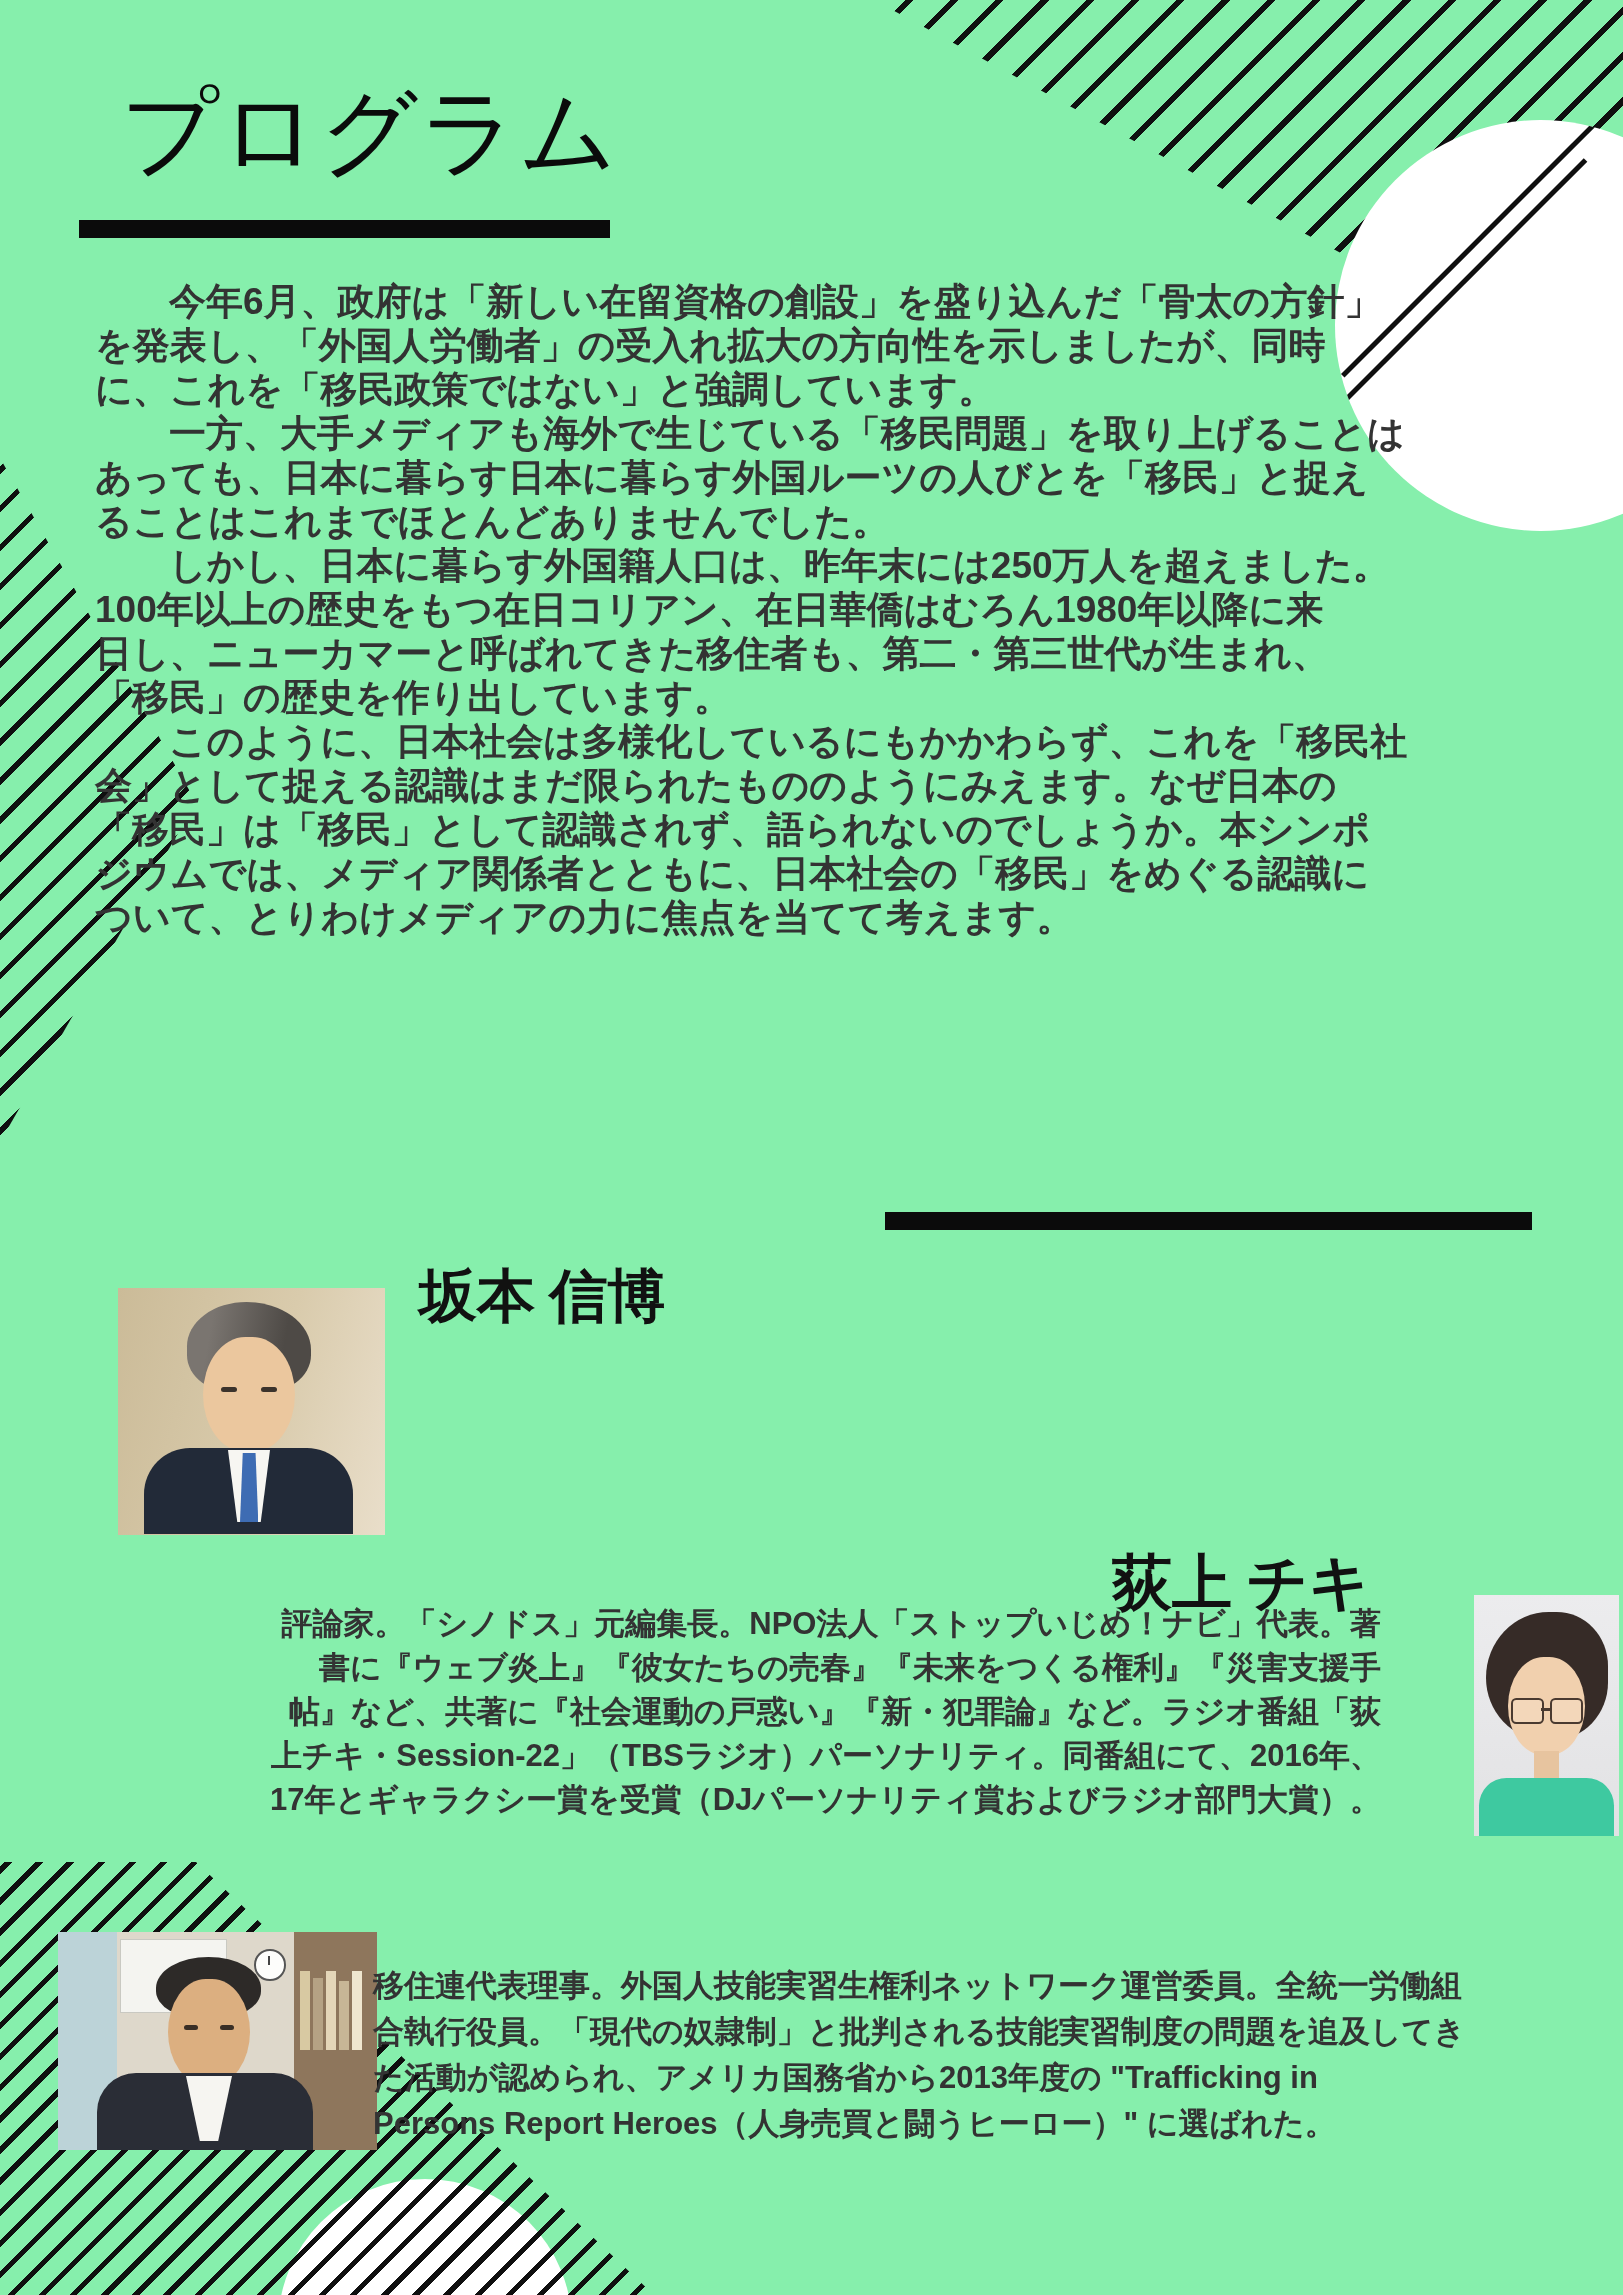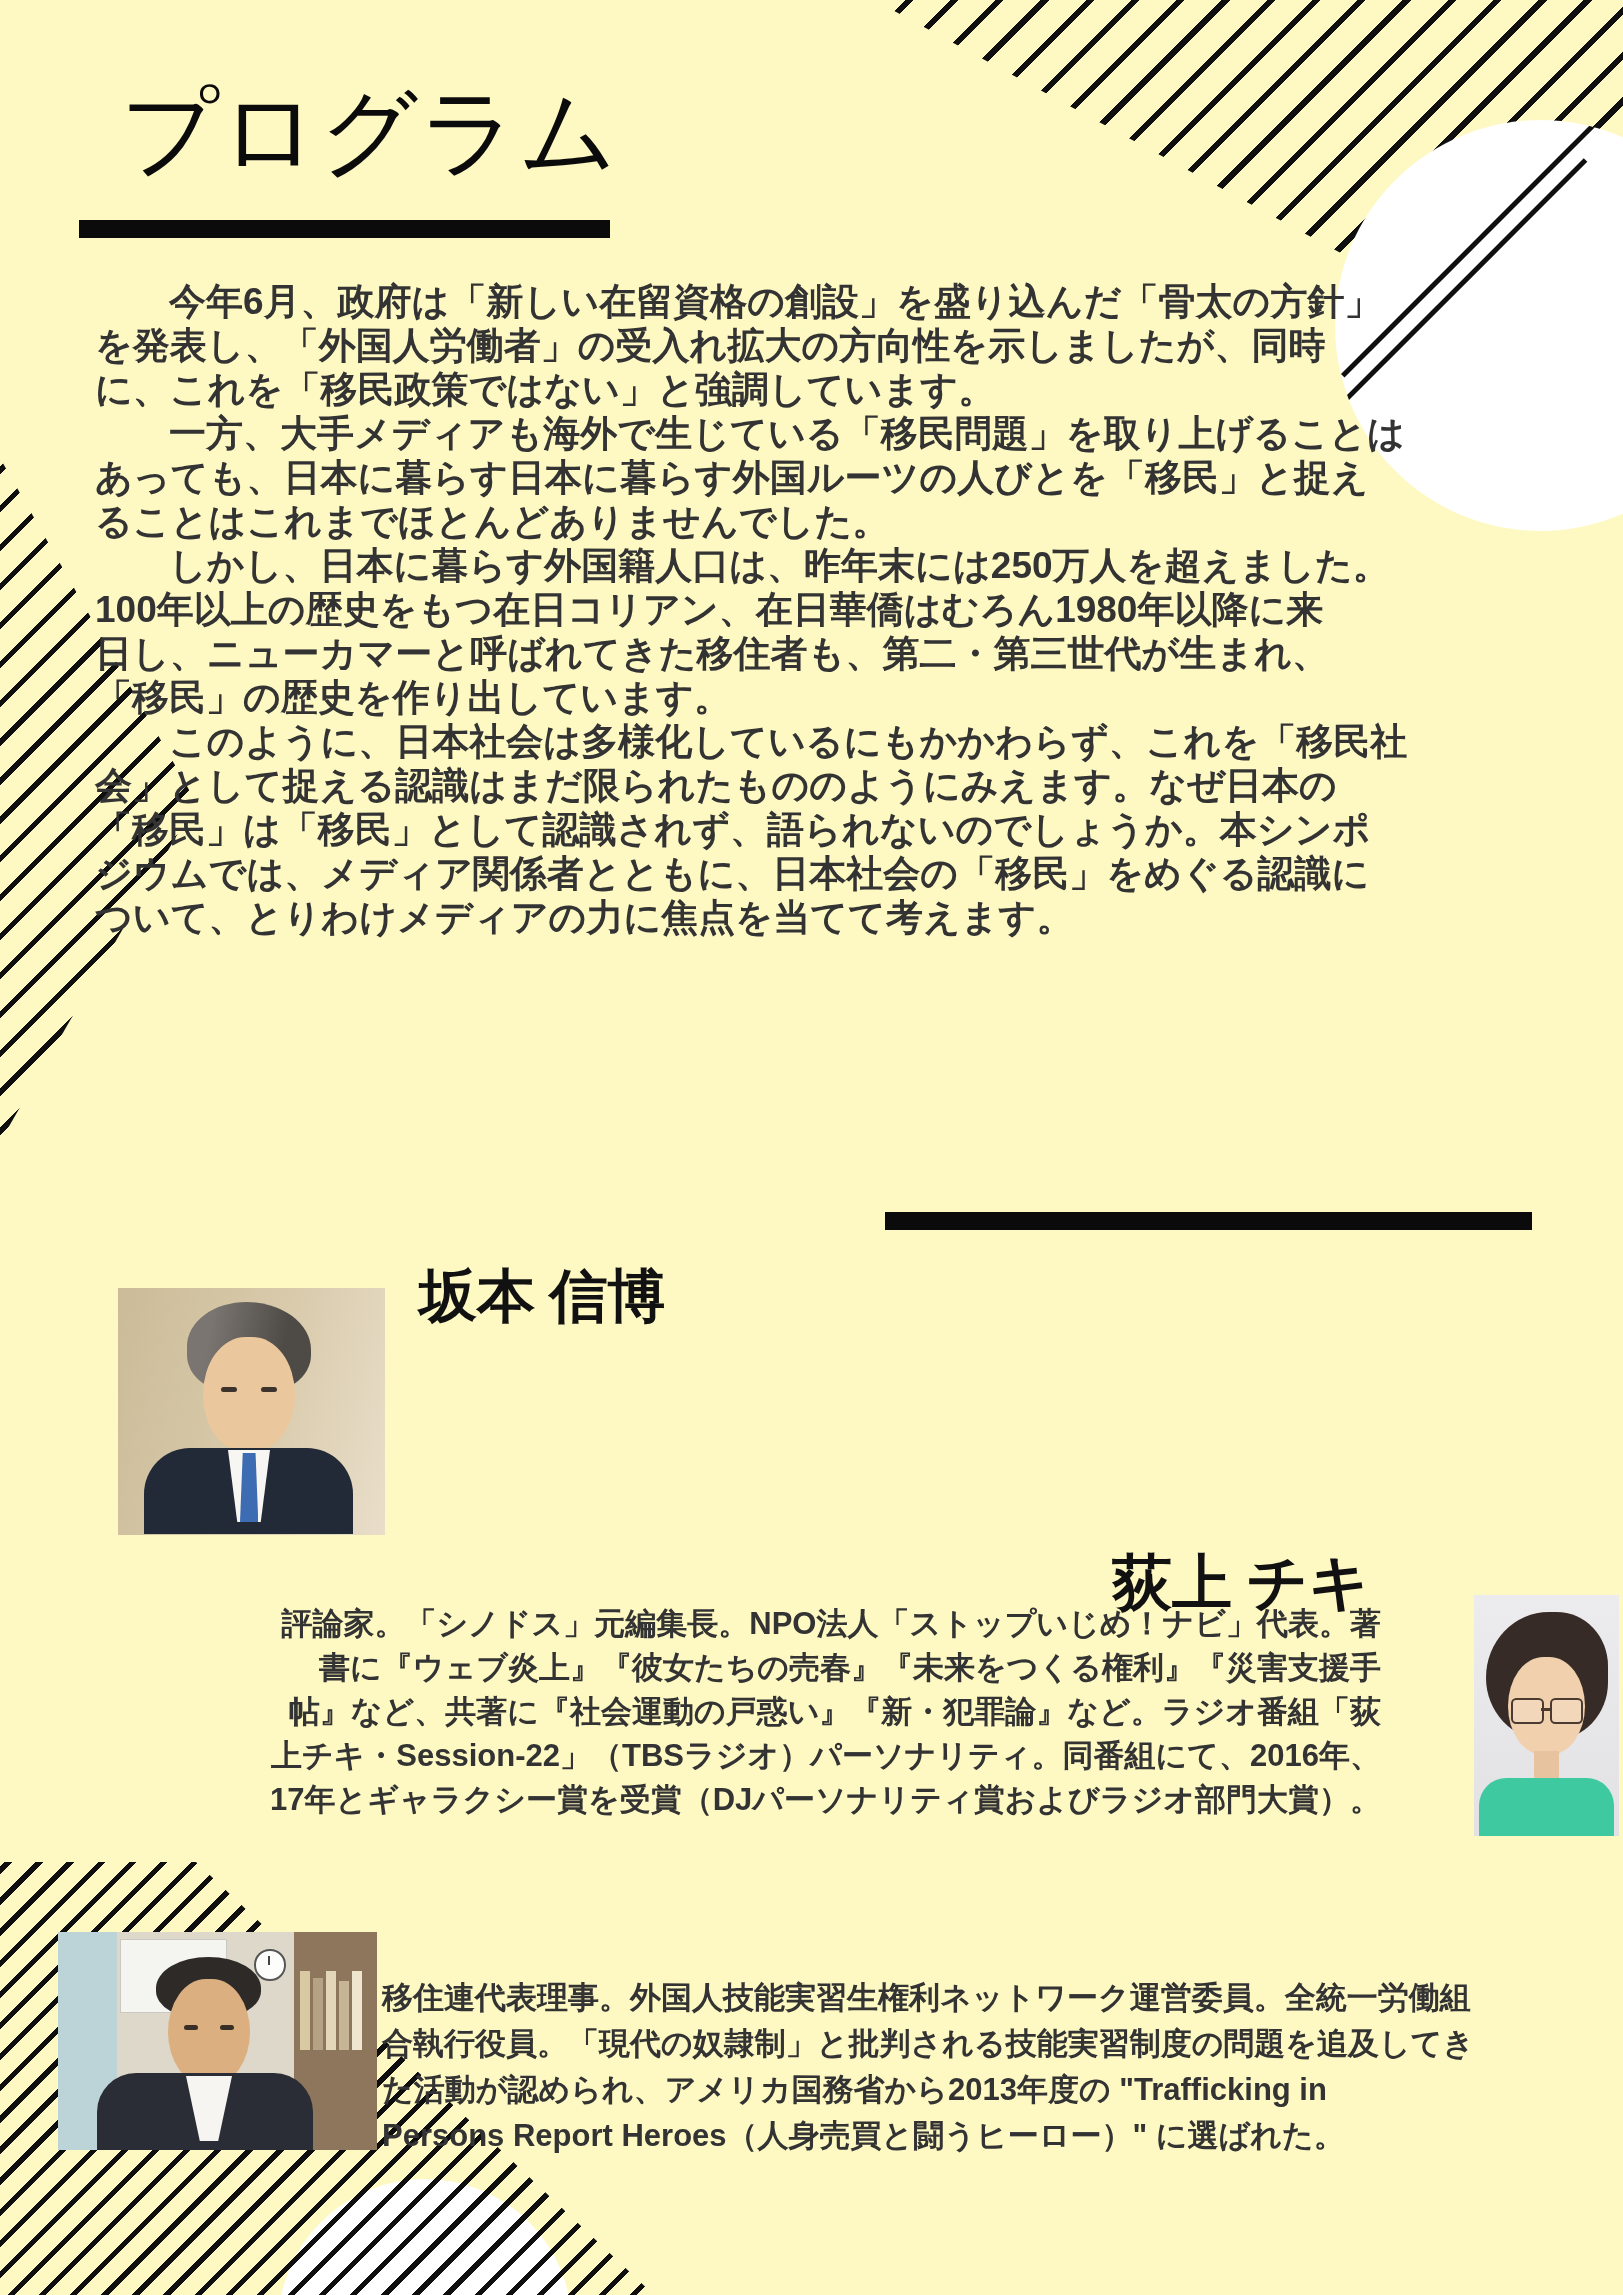--- a/index.html
+++ b/index.html
@@ -1,19 +1,19 @@
 <!DOCTYPE html>
 <html style="font-size:10.5px"><head>
 <meta charset="utf-8">
 <style>
   html,body{margin:0;padding:0;background:#ffffff;}
   .poster{
     position:relative;
     width:1623px;height:2295px;
-    background:#fef9c3;
+    background:#86efac;
     overflow:hidden;
     font-family:"Liberation Sans","DejaVu Sans",sans-serif;
   }
 
   
   .stripes{
     position:absolute;inset:0;
     background:repeating-linear-gradient(135deg,#0f0f0f 0 5.9px,transparent 5.9px 32px);
   }
   .stripes.tr{clip-path:polygon(874px 0px,1623px 0px,1623px 406px);}
@@ -159,19 +159,19 @@
     <div class="book b3"></div>
     <div class="book b4"></div>
     <div class="book b5"></div>
     <div class="hair"></div>
     <div class="face"></div>
     <div class="eye le"></div>
     <div class="eye re"></div>
     <div class="suit"></div>
     <div class="shirt"></div>
   </div>
-  <div class="body-text" style="left:382px;top:1963px;width:1139px;font-size:31px;line-height:46px;margin-top:12px;">移住連代表理事。外国人技能実習生権利ネットワーク運営委員。全統一労働組
+  <div class="body-text" style="left:373px;top:1963px;width:1139px;font-size:31px;line-height:46px;">移住連代表理事。外国人技能実習生権利ネットワーク運営委員。全統一労働組
 合執行役員。「現代の奴隷制」と批判される技能実習制度の問題を追及してき
 た活動が認められ、アメリカ国務省から2013年度の "Trafficking in
 Persons Report Heroes（人身売買と闘うヒーロー）" に選ばれた。</div>
 
 </div>
 
 
 </body></html>

